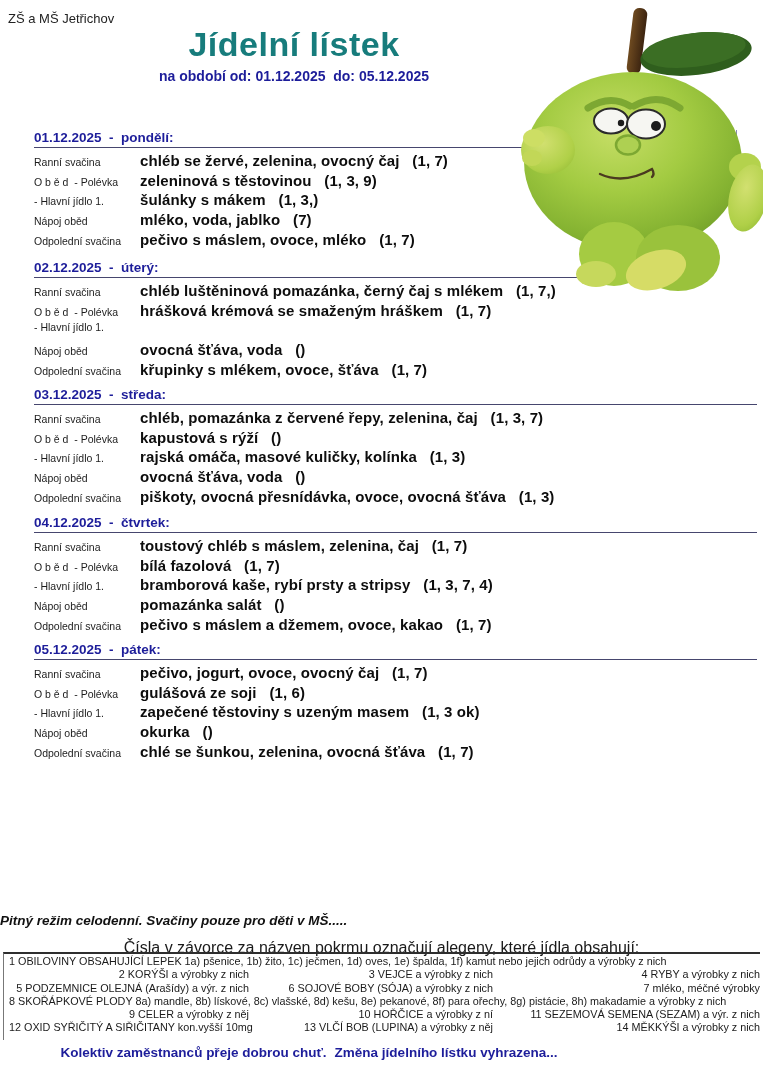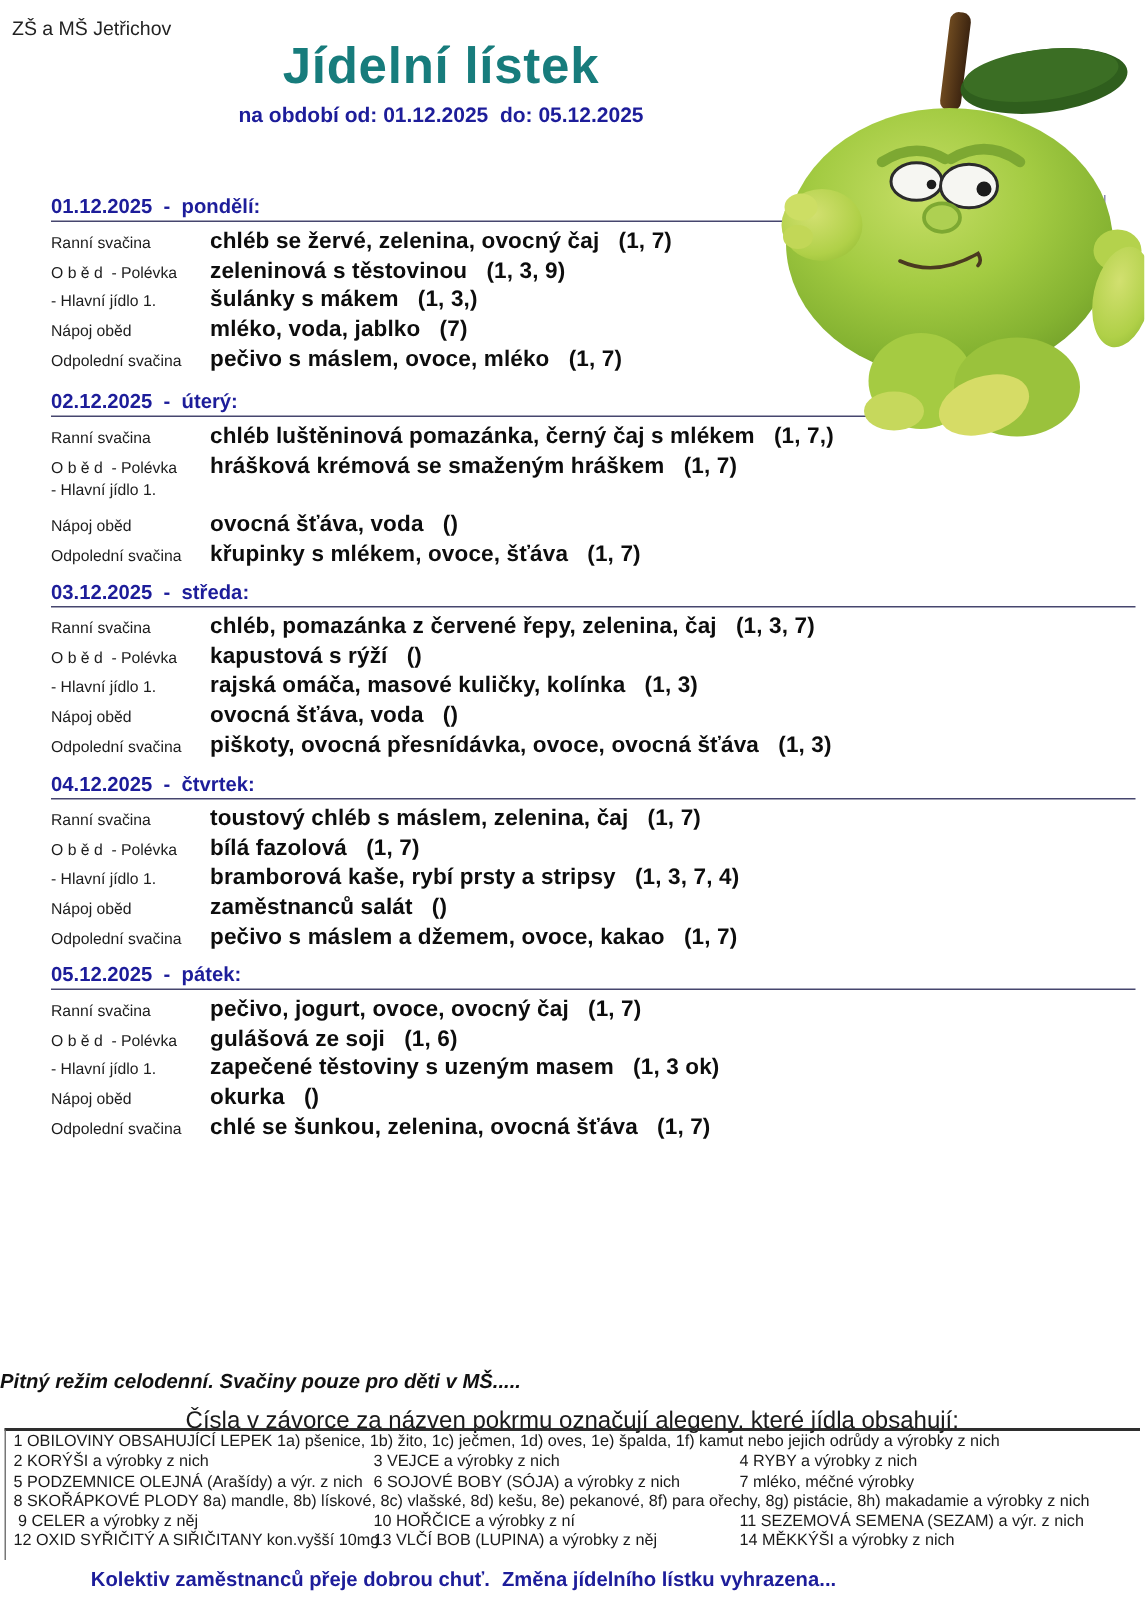--- a/index.html
+++ b/index.html
@@ -31,21 +31,21 @@
   
   .note1{position:absolute;top:913px;left:0;width:522px;text-align:left;
          font-size:13.5px;font-weight:bold;font-style:italic;color:#111;}
   .note2{position:absolute;top:939px;left:0;width:763px;text-align:center;font-size:16px;color:#1a1a1a;}
 
   
   .allergens{position:absolute;top:952px;left:3px;width:757px;height:88px;
              border-top:2px solid #2e2e2e;border-left:1px solid #777;
              padding-top:1px;box-sizing:border-box;font-size:10.8px;color:#1a1a1a;}
   .al-row{line-height:13.3px;padding-left:5px;white-space:pre;}
-  .al-cols{display:grid;grid-template-columns:240px 244px auto;}
+  .al-cols{display:grid;grid-template-columns:240px 244px auto;text-align:right;}
   .al-cols span{white-space:pre;}
 
   .footer-line{position:absolute;top:1045px;left:0;width:618px;display:flex;
                justify-content:center;gap:8px;font-size:13.5px;font-weight:bold;color:#1d1d9a;}
 </style>
 </head>
 <body>
 
 <div class="school-name">ZŠ a MŠ Jetřichov</div>
 <div class="doc-header">
@@ -144,21 +144,21 @@
     <div class="meal-row">
         <span class="meal-label">O b ě d  - Polévka</span>
         <span class="meal-text">bílá fazolová   (1, 7)</span>
       </div>
     <div class="meal-row">
         <span class="meal-label">- Hlavní jídlo 1.</span>
         <span class="meal-text">bramborová kaše, rybí prsty a stripsy   (1, 3, 7, 4)</span>
       </div>
     <div class="meal-row">
         <span class="meal-label">Nápoj oběd</span>
-        <span class="meal-text">zaměstnanců salát   ()</span>
+        <span class="meal-text">pomazánka salát   ()</span>
       </div>
     <div class="meal-row">
         <span class="meal-label">Odpolední svačina</span>
         <span class="meal-text">pečivo s máslem a džemem, ovoce, kakao   (1, 7)</span>
       </div>
   </div>
 </div>
 
 <div class="day d5" style="top:643px">
   <div class="day-header">05.12.2025  -  pátek:</div>

